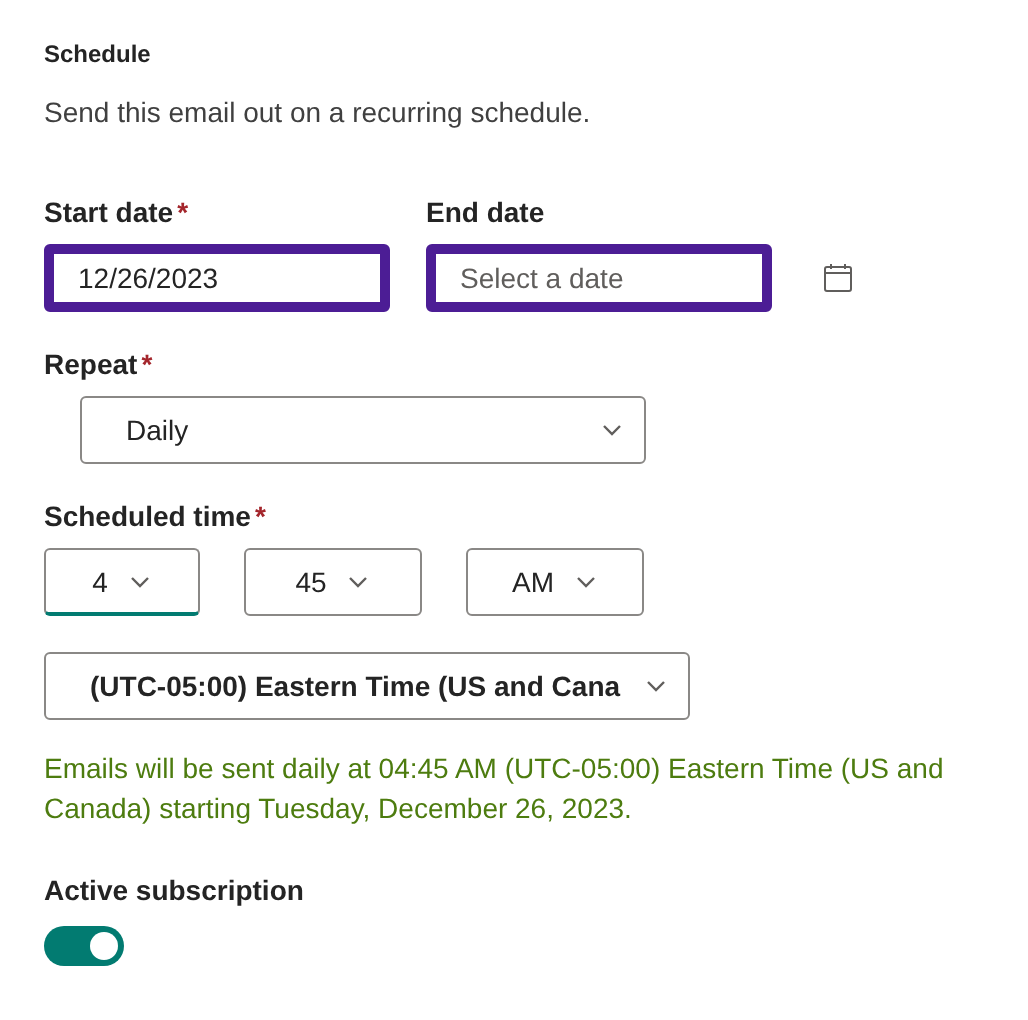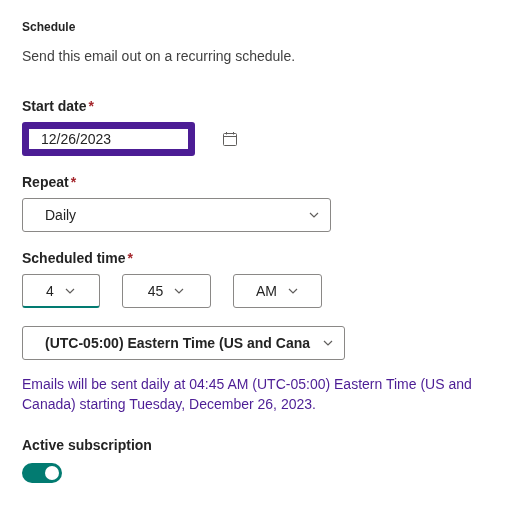--- a/index.html
+++ b/index.html
@@ -32,21 +32,21 @@
     .field-label {
       font-size: 14px;
       font-weight: 600;
       color: #242424;
       margin-bottom: 8px;
     }
     .required { color: #a4262c; margin-left: 2px; }
     .date-input-wrap {
       display: flex;
       align-items: center;
-      border: 7px solid #4c1d95;
+      border: 5px solid #4c1d95;
       border-radius: 3px;
       height: 34px;
       width: 173px;
       padding: 0 8px 0 12px;
       background: #fff;
     }
     .date-input-wrap input {
       border: none;
       outline: none;
       flex: 1;
@@ -64,21 +64,21 @@
       position: relative;
       display: flex;
       align-items: center;
       border: 1px solid #8a8886;
       border-radius: 3px;
       height: 34px;
       padding: 0 10px 0 22px;
       background: #fff;
       cursor: pointer;
     }
-    .select-wrap.repeat { width: 309px; }
+    .select-wrap.repeat { width: 283px; margin-left: 18px; }
     .select-wrap.tz { width: 323px; padding-left: 22px; font-weight: bold; }
     .select-text {
       flex: 1;
       font-size: 14px;
       color: #242424;
       white-space: nowrap;
       overflow: hidden;
     }
     .chev {
       width: 12px; height: 12px; flex-shrink: 0;
@@ -100,21 +100,21 @@
       background: #fff;
       cursor: pointer;
       font-size: 14px;
     }
     .time-select.accent {
       border-bottom: 2px solid #027b71;
       width: 78px;
     }
     .summary {
       font-size: 14px;
-      color: #4c1d95;
+      color: #4d7c0f;
       line-height: 1.45;
       margin-top: 14px;
       margin-bottom: 22px;
     }
     .toggle-section-label {
       font-size: 14px;
       font-weight: 600;
       margin-bottom: 10px;
     }
     .toggle {
@@ -148,20 +148,32 @@
     <div class="date-input-wrap">
       <input type="text" value="12/26/2023" style="">
       <svg class="cal-icon" viewBox="0 0 16 16" fill="none" stroke="currentColor" stroke-width="1">
           <rect x="1.5" y="2.5" width="13" height="12" rx="1"></rect>
           <line x1="1.5" y1="5.5" x2="14.5" y2="5.5"></line>
           <line x1="4.5" y1="1" x2="4.5" y2="3.5"></line>
           <line x1="11.5" y1="1" x2="11.5" y2="3.5"></line>
         </svg>
     </div>
   </div>
+  <div class="field">
+    <label class="field-label">End date</label>
+    <div class="date-input-wrap">
+      <input type="text" placeholder="Select a date" style="">
+      <svg class="cal-icon" viewBox="0 0 16 16" fill="none" stroke="currentColor" stroke-width="1">
+          <rect x="1.5" y="2.5" width="13" height="12" rx="1"></rect>
+          <line x1="1.5" y1="5.5" x2="14.5" y2="5.5"></line>
+          <line x1="4.5" y1="1" x2="4.5" y2="3.5"></line>
+          <line x1="11.5" y1="1" x2="11.5" y2="3.5"></line>
+        </svg>
+    </div>
+  </div>
 </div>
 
 <div class="field" style="margin-bottom:18px">
   <label class="field-label">
     <span>Repeat</span><span class="required">*</span>
   </label>
   <div class="select-wrap repeat">
     <span class="select-text">Daily</span>
     <svg class="chev" viewBox="0 0 12 12" fill="none" stroke="currentColor" stroke-width="1.2">
         <polyline points="2,4 6,8 10,4"></polyline>

